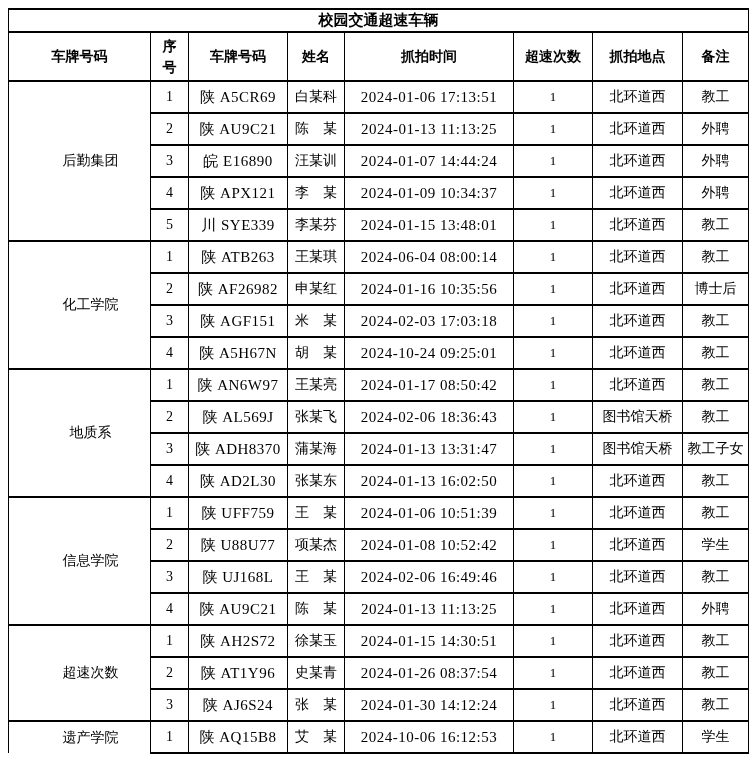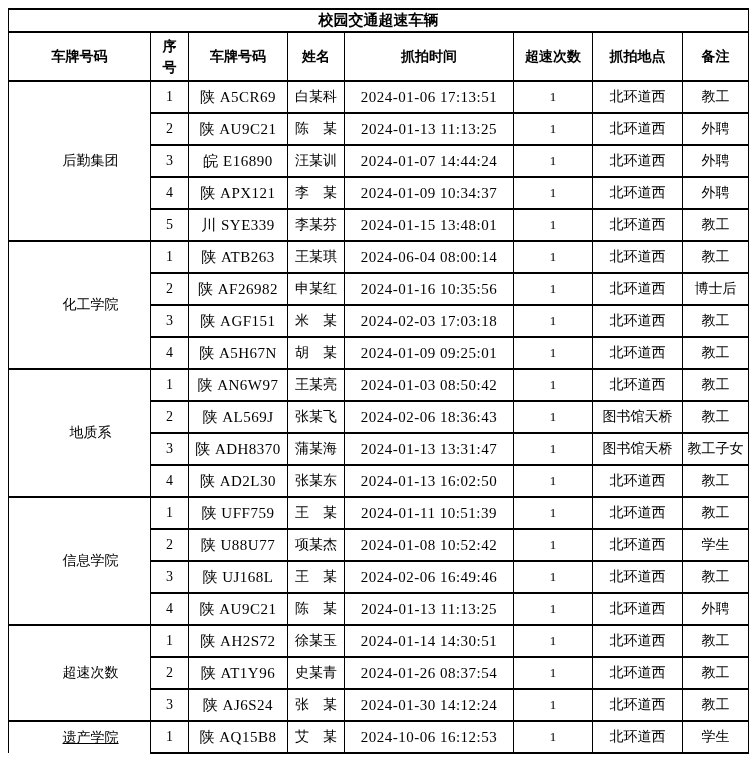--- a/index.html
+++ b/index.html
@@ -61,21 +61,20 @@
   }
   .vert {
     display: inline-block;
     width: 1.05em;
     word-break: break-all;
     line-height: 1.45;
     white-space: normal;
   }
   .no-bottom {
     border-bottom: none;
-    text-decoration: underline;
   }
 </style>
 </head>
 <body>
 
 <div class="sheet">
   <table>
     <colgroup>
       <col style="width:142px">
       <col style="width:38px">
@@ -173,31 +172,31 @@
           <td class="name-cell">米　某</td>
           <td class="time-cell">2024-02-03 17:03:18</td>
           <td class="count-cell">1</td>
           <td class="location-cell">北环道西</td>
           <td class="remark-cell">教工</td>
         </tr>
         <tr>
           <td class="serial-cell">4</td>
           <td class="plate-cell">陕 A5H67N</td>
           <td class="name-cell">胡　某</td>
-          <td class="time-cell">2024-01-09 09:25:01</td>
+          <td class="time-cell">2024-10-24 09:25:01</td>
           <td class="count-cell">1</td>
           <td class="location-cell">北环道西</td>
           <td class="remark-cell">教工</td>
         </tr>
         <tr>
           <td rowspan="4" class="unit-cell">地质系</td>
           <td class="serial-cell">1</td>
           <td class="plate-cell">陕 AN6W97</td>
           <td class="name-cell">王某亮</td>
-          <td class="time-cell">2024-01-03 08:50:42</td>
+          <td class="time-cell">2024-01-17 08:50:42</td>
           <td class="count-cell">1</td>
           <td class="location-cell">北环道西</td>
           <td class="remark-cell">教工</td>
         </tr>
         <tr>
           <td class="serial-cell">2</td>
           <td class="plate-cell">陕 AL569J</td>
           <td class="name-cell">张某飞</td>
           <td class="time-cell">2024-02-06 18:36:43</td>
           <td class="count-cell">1</td>
@@ -220,21 +219,21 @@
           <td class="time-cell">2024-01-13 16:02:50</td>
           <td class="count-cell">1</td>
           <td class="location-cell">北环道西</td>
           <td class="remark-cell">教工</td>
         </tr>
         <tr>
           <td rowspan="4" class="unit-cell">信息学院</td>
           <td class="serial-cell">1</td>
           <td class="plate-cell">陕 UFF759</td>
           <td class="name-cell">王　某</td>
-          <td class="time-cell">2024-01-11 10:51:39</td>
+          <td class="time-cell">2024-01-06 10:51:39</td>
           <td class="count-cell">1</td>
           <td class="location-cell">北环道西</td>
           <td class="remark-cell">教工</td>
         </tr>
         <tr>
           <td class="serial-cell">2</td>
           <td class="plate-cell">陕 U88U77</td>
           <td class="name-cell">项某杰</td>
           <td class="time-cell">2024-01-08 10:52:42</td>
           <td class="count-cell">1</td>
@@ -257,21 +256,21 @@
           <td class="time-cell">2024-01-13 11:13:25</td>
           <td class="count-cell">1</td>
           <td class="location-cell">北环道西</td>
           <td class="remark-cell">外聘</td>
         </tr>
         <tr>
           <td rowspan="3" class="unit-cell">超速次数</td>
           <td class="serial-cell">1</td>
           <td class="plate-cell">陕 AH2S72</td>
           <td class="name-cell">徐某玉</td>
-          <td class="time-cell">2024-01-14 14:30:51</td>
+          <td class="time-cell">2024-01-15 14:30:51</td>
           <td class="count-cell">1</td>
           <td class="location-cell">北环道西</td>
           <td class="remark-cell">教工</td>
         </tr>
         <tr>
           <td class="serial-cell">2</td>
           <td class="plate-cell">陕 AT1Y96</td>
           <td class="name-cell">史某青</td>
           <td class="time-cell">2024-01-26 08:37:54</td>
           <td class="count-cell">1</td>

